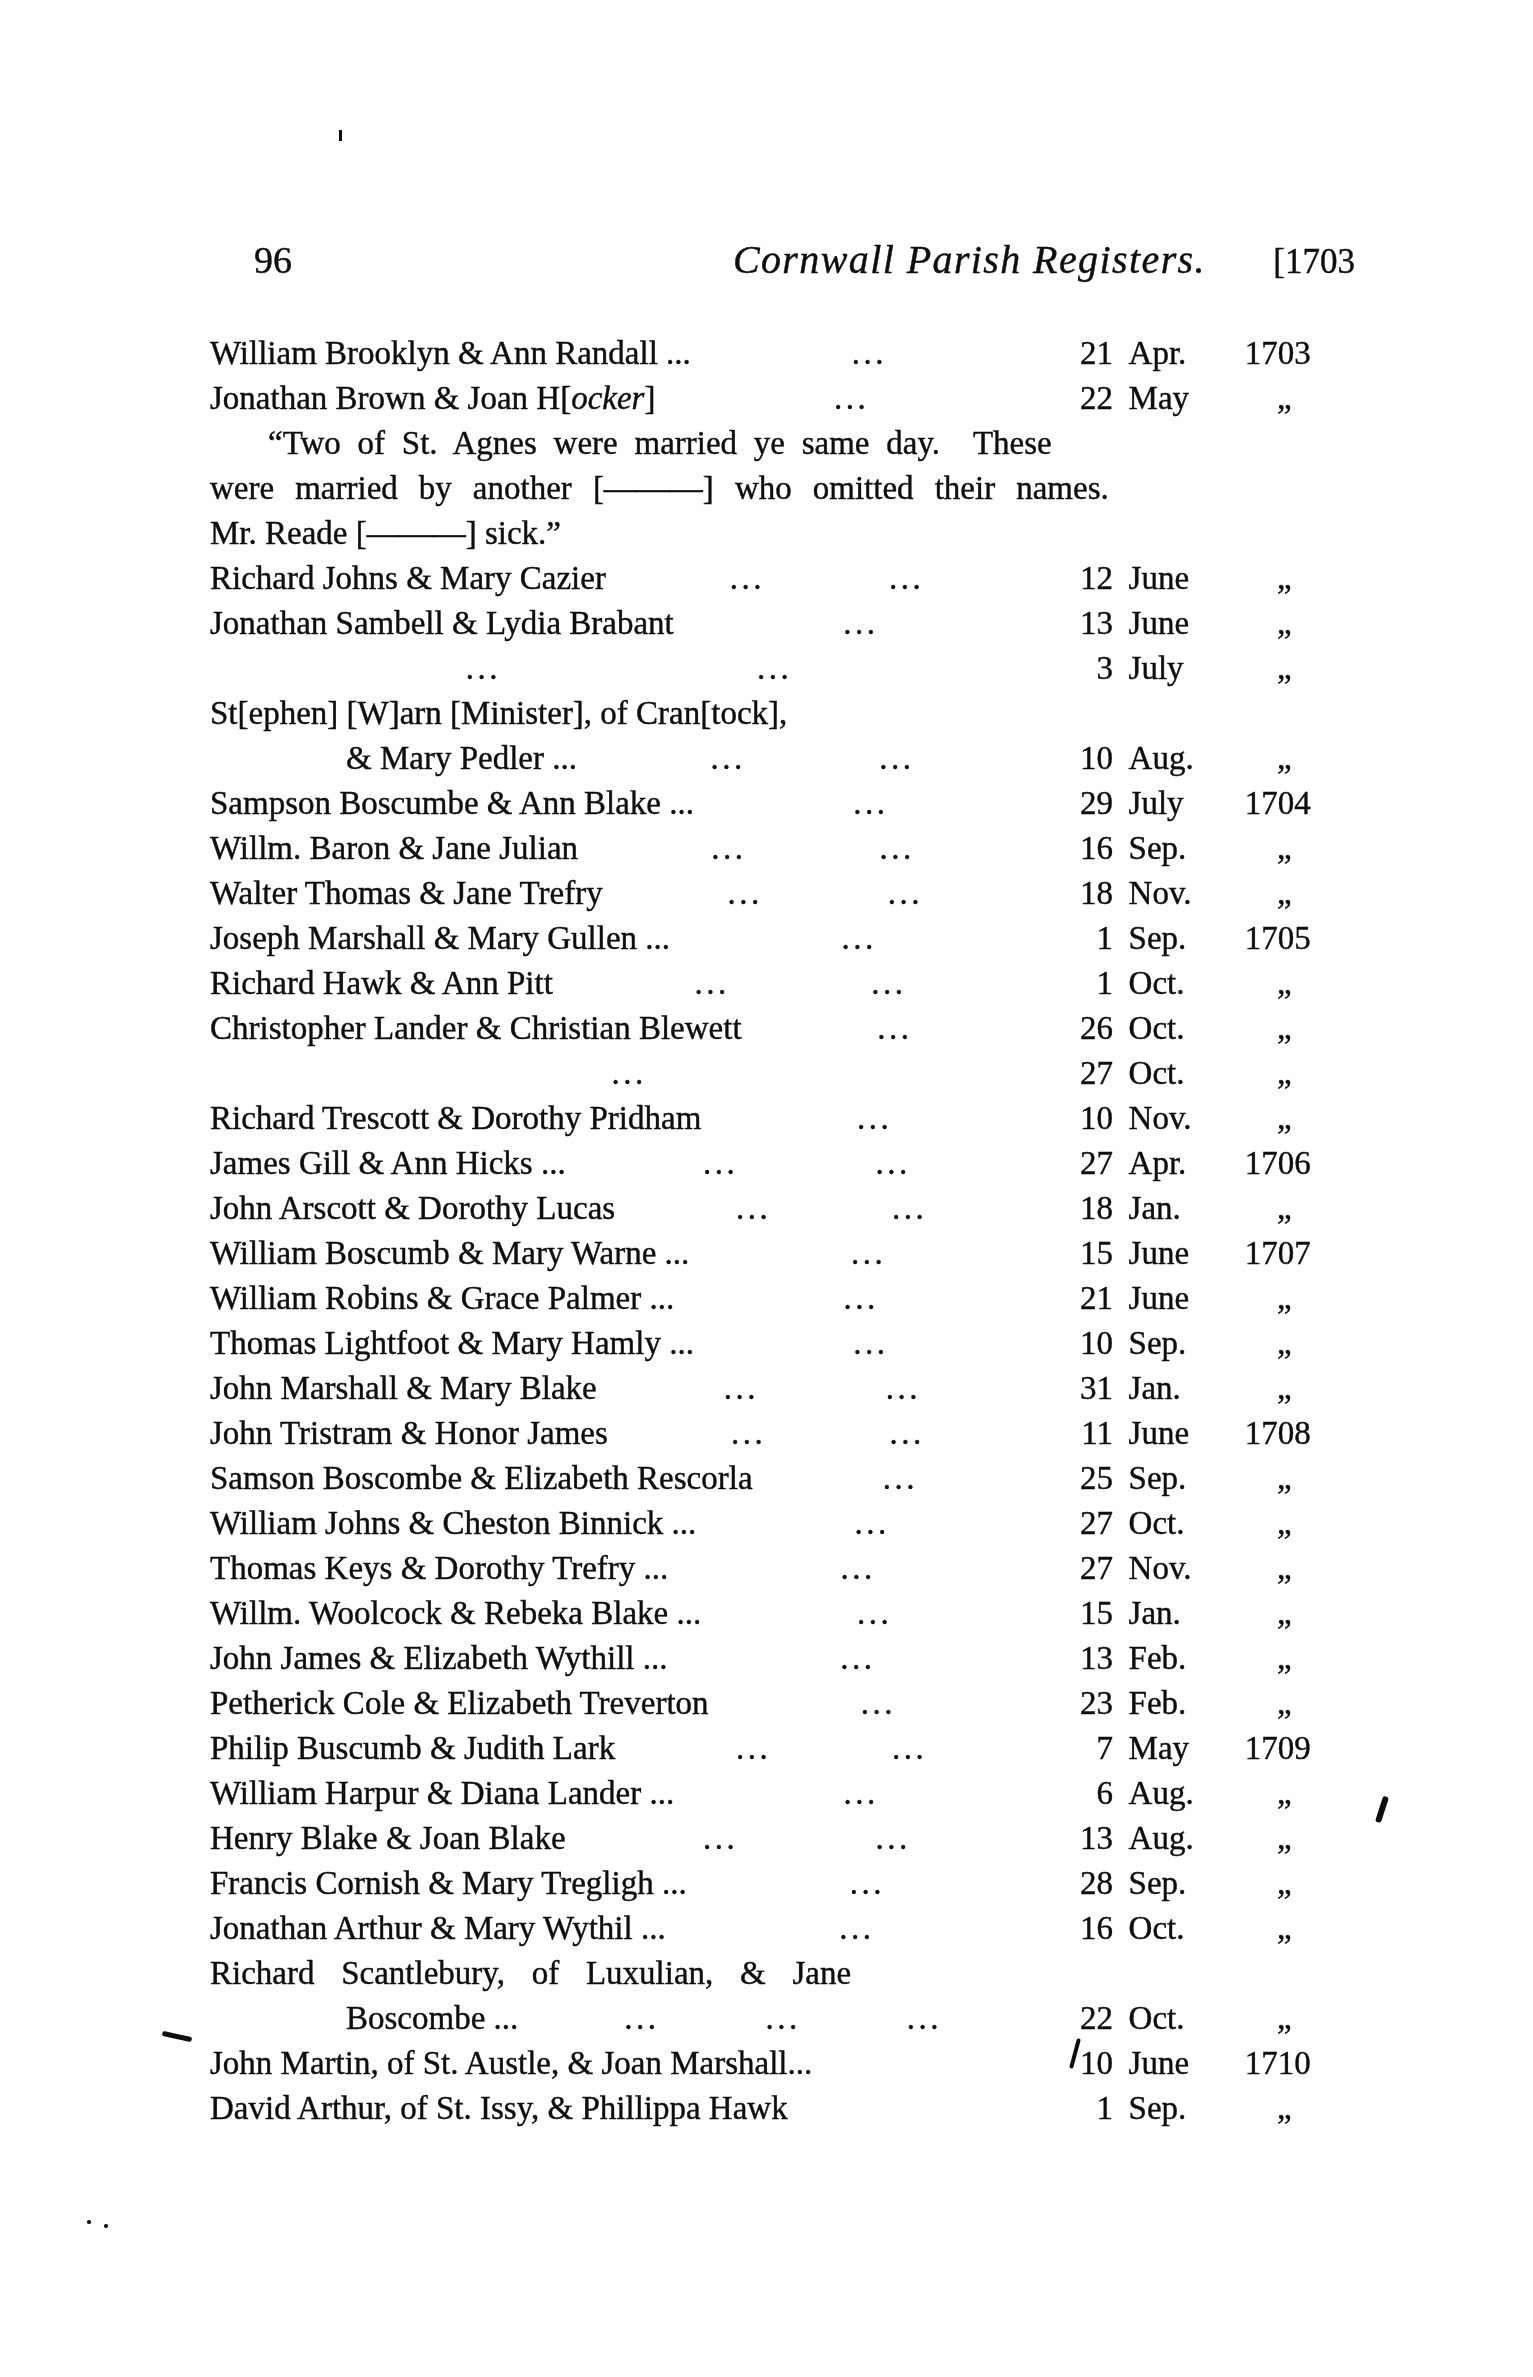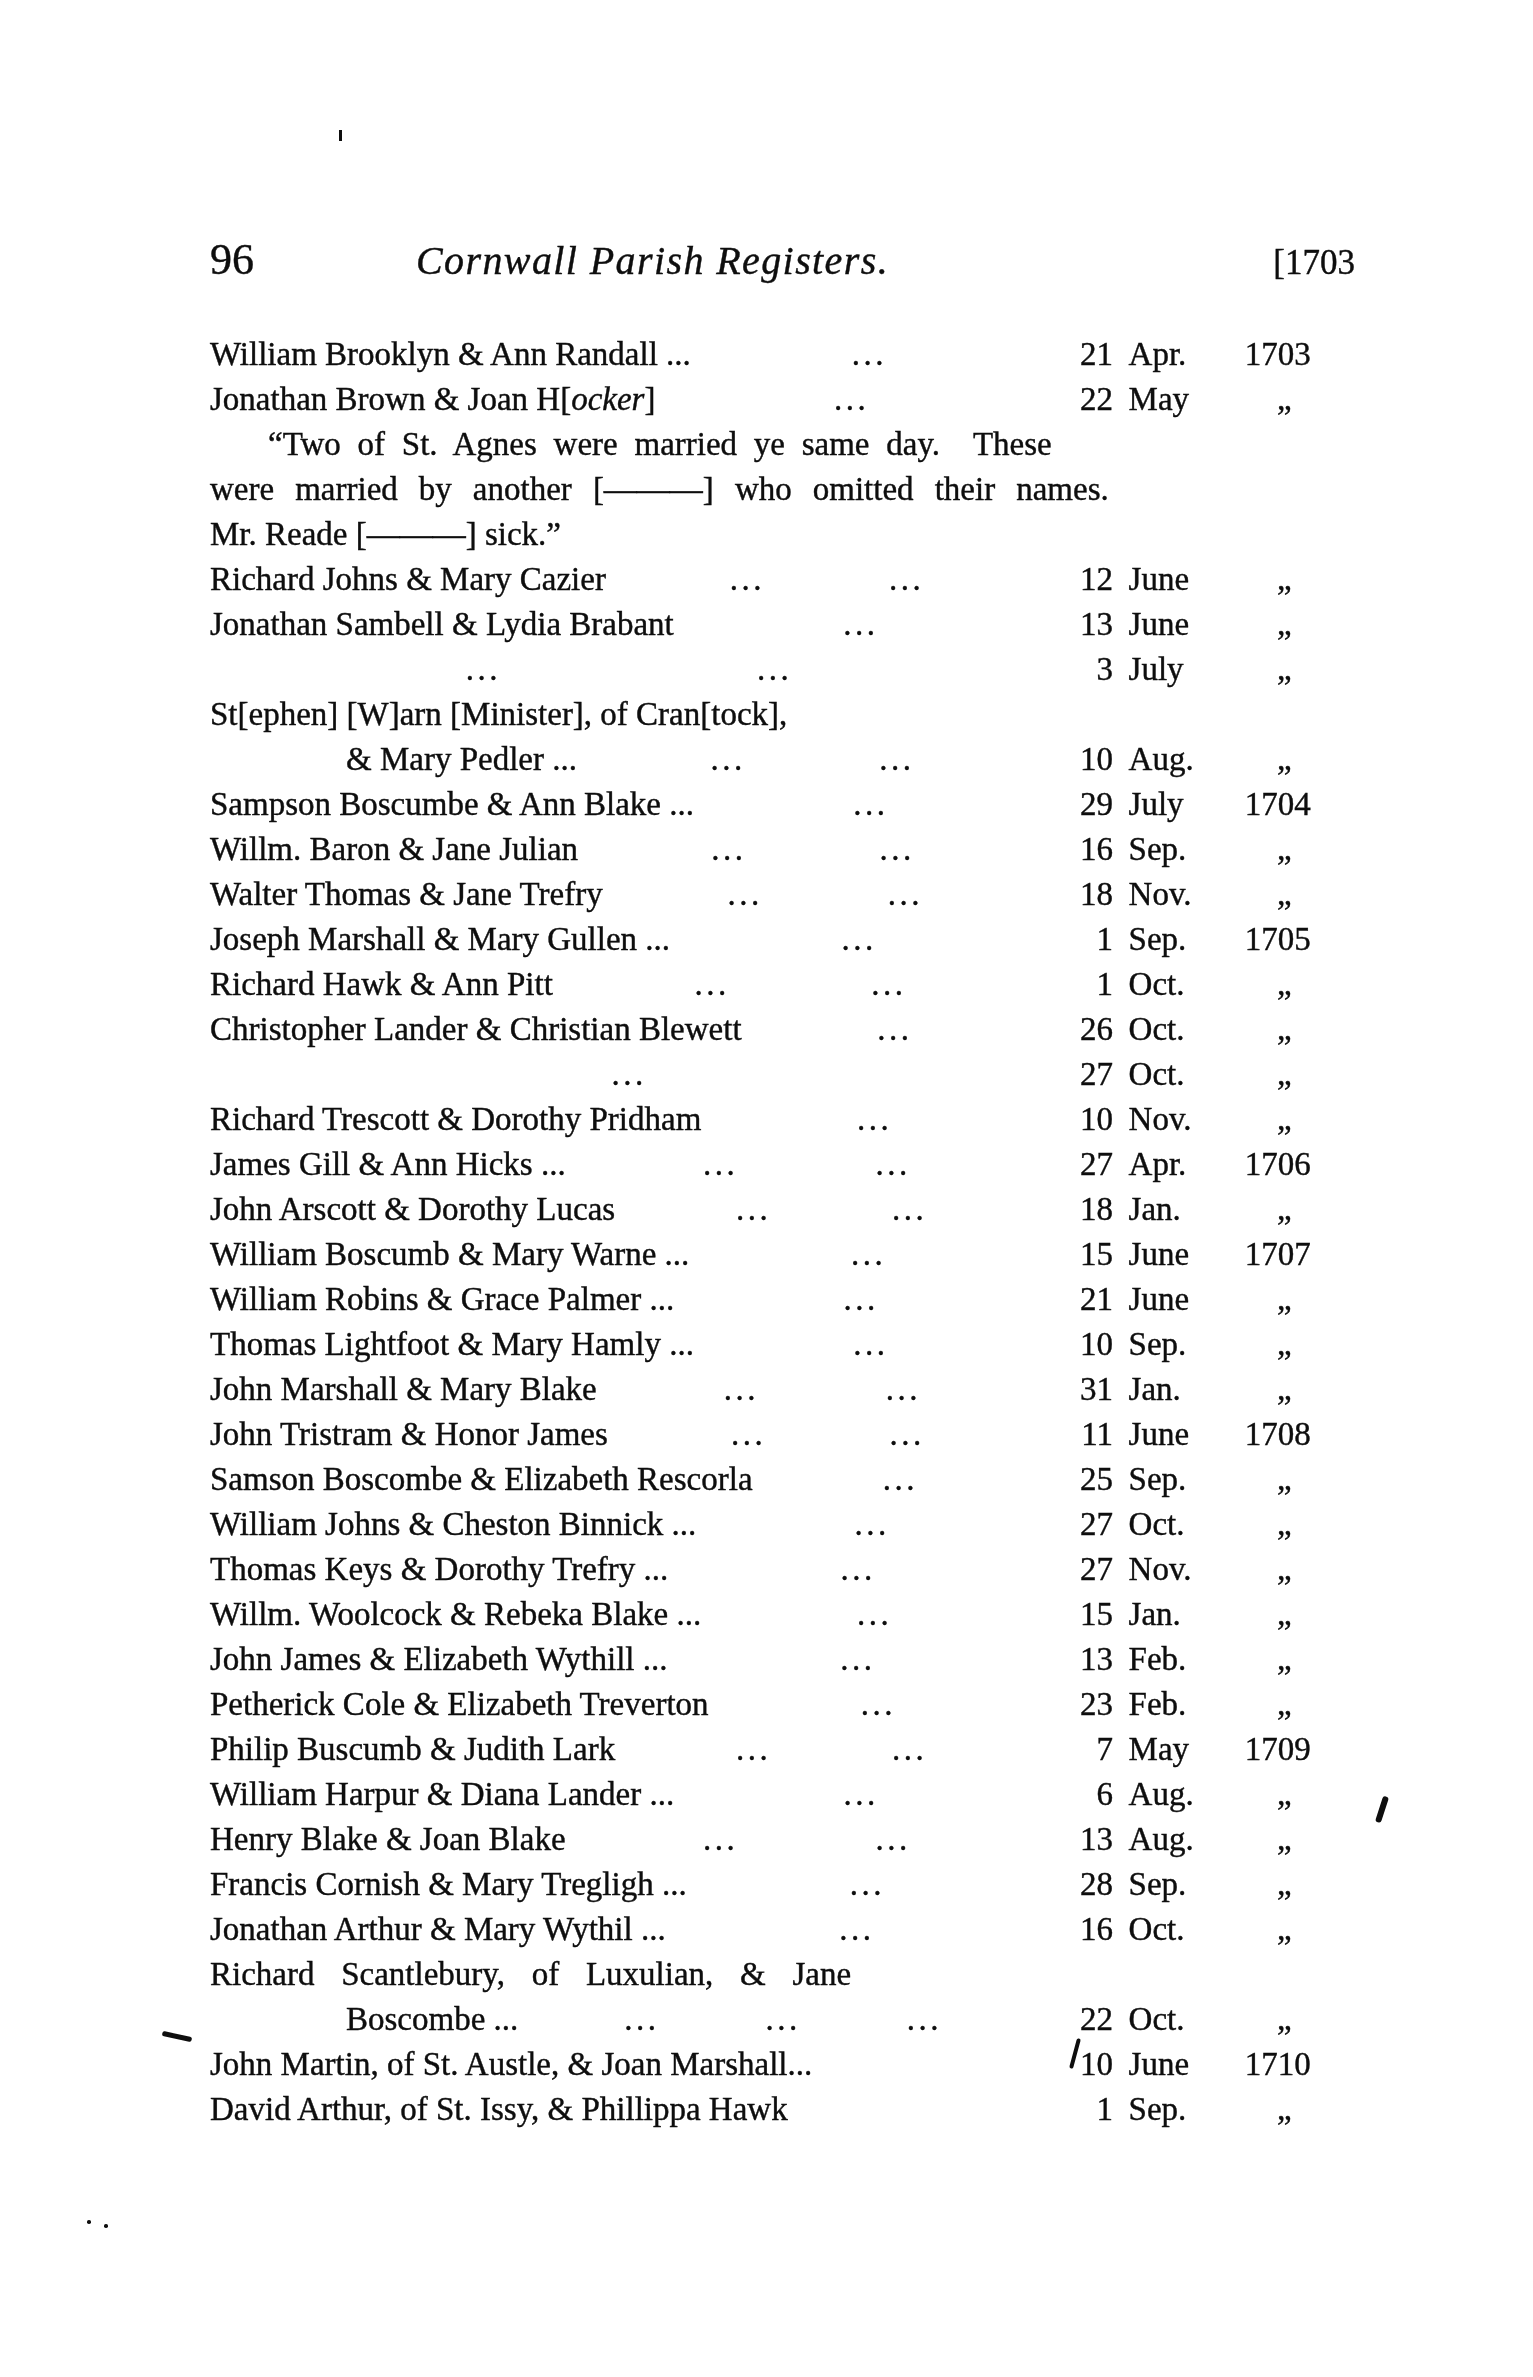--- a/index.html
+++ b/index.html
@@ -8,22 +8,22 @@
     position: relative;
     background: #ffffff;
     color: #0e0e0e;
     font-family: "Liberation Serif", "DejaVu Serif", serif;
     -webkit-text-stroke: 0.4px #0e0e0e;
     overflow: hidden;
   }
   .content { position: absolute; left: 210px; top: 234px; width: 1145px; }
 
   .header { display: flex; align-items: baseline; line-height: 51px; }
-  .pagenum  { font-size: 44px; width: 142px; flex: none; }
-  .title    { flex: 1; text-align: left; font-style: italic; font-size: 40px;
+  .pagenum  { font-size: 38px; width: 142px; flex: none; margin-left: 44px; }
+  .title    { flex: 1; text-align: right; font-style: italic; font-size: 40px;
               letter-spacing: 1.4px; margin-left: 64px; }
   .yearmark { font-size: 35px; width: 149px; flex: none; text-align: right; }
 
   .rows { margin-top: 44px; }
   .row  { display: flex; align-items: flex-start; line-height: 45px; font-size: 33px; }
   .name { white-space: pre; flex: none; }
   .leaders { flex: 1; display: flex; justify-content: space-evenly; align-items: baseline; }
   .dots { letter-spacing: 3.5px; }
   .day   { width: 65px;  text-align: right; flex: none; }
   .month { width: 126px; padding-left: 15.6px; box-sizing: border-box; flex: none; }

